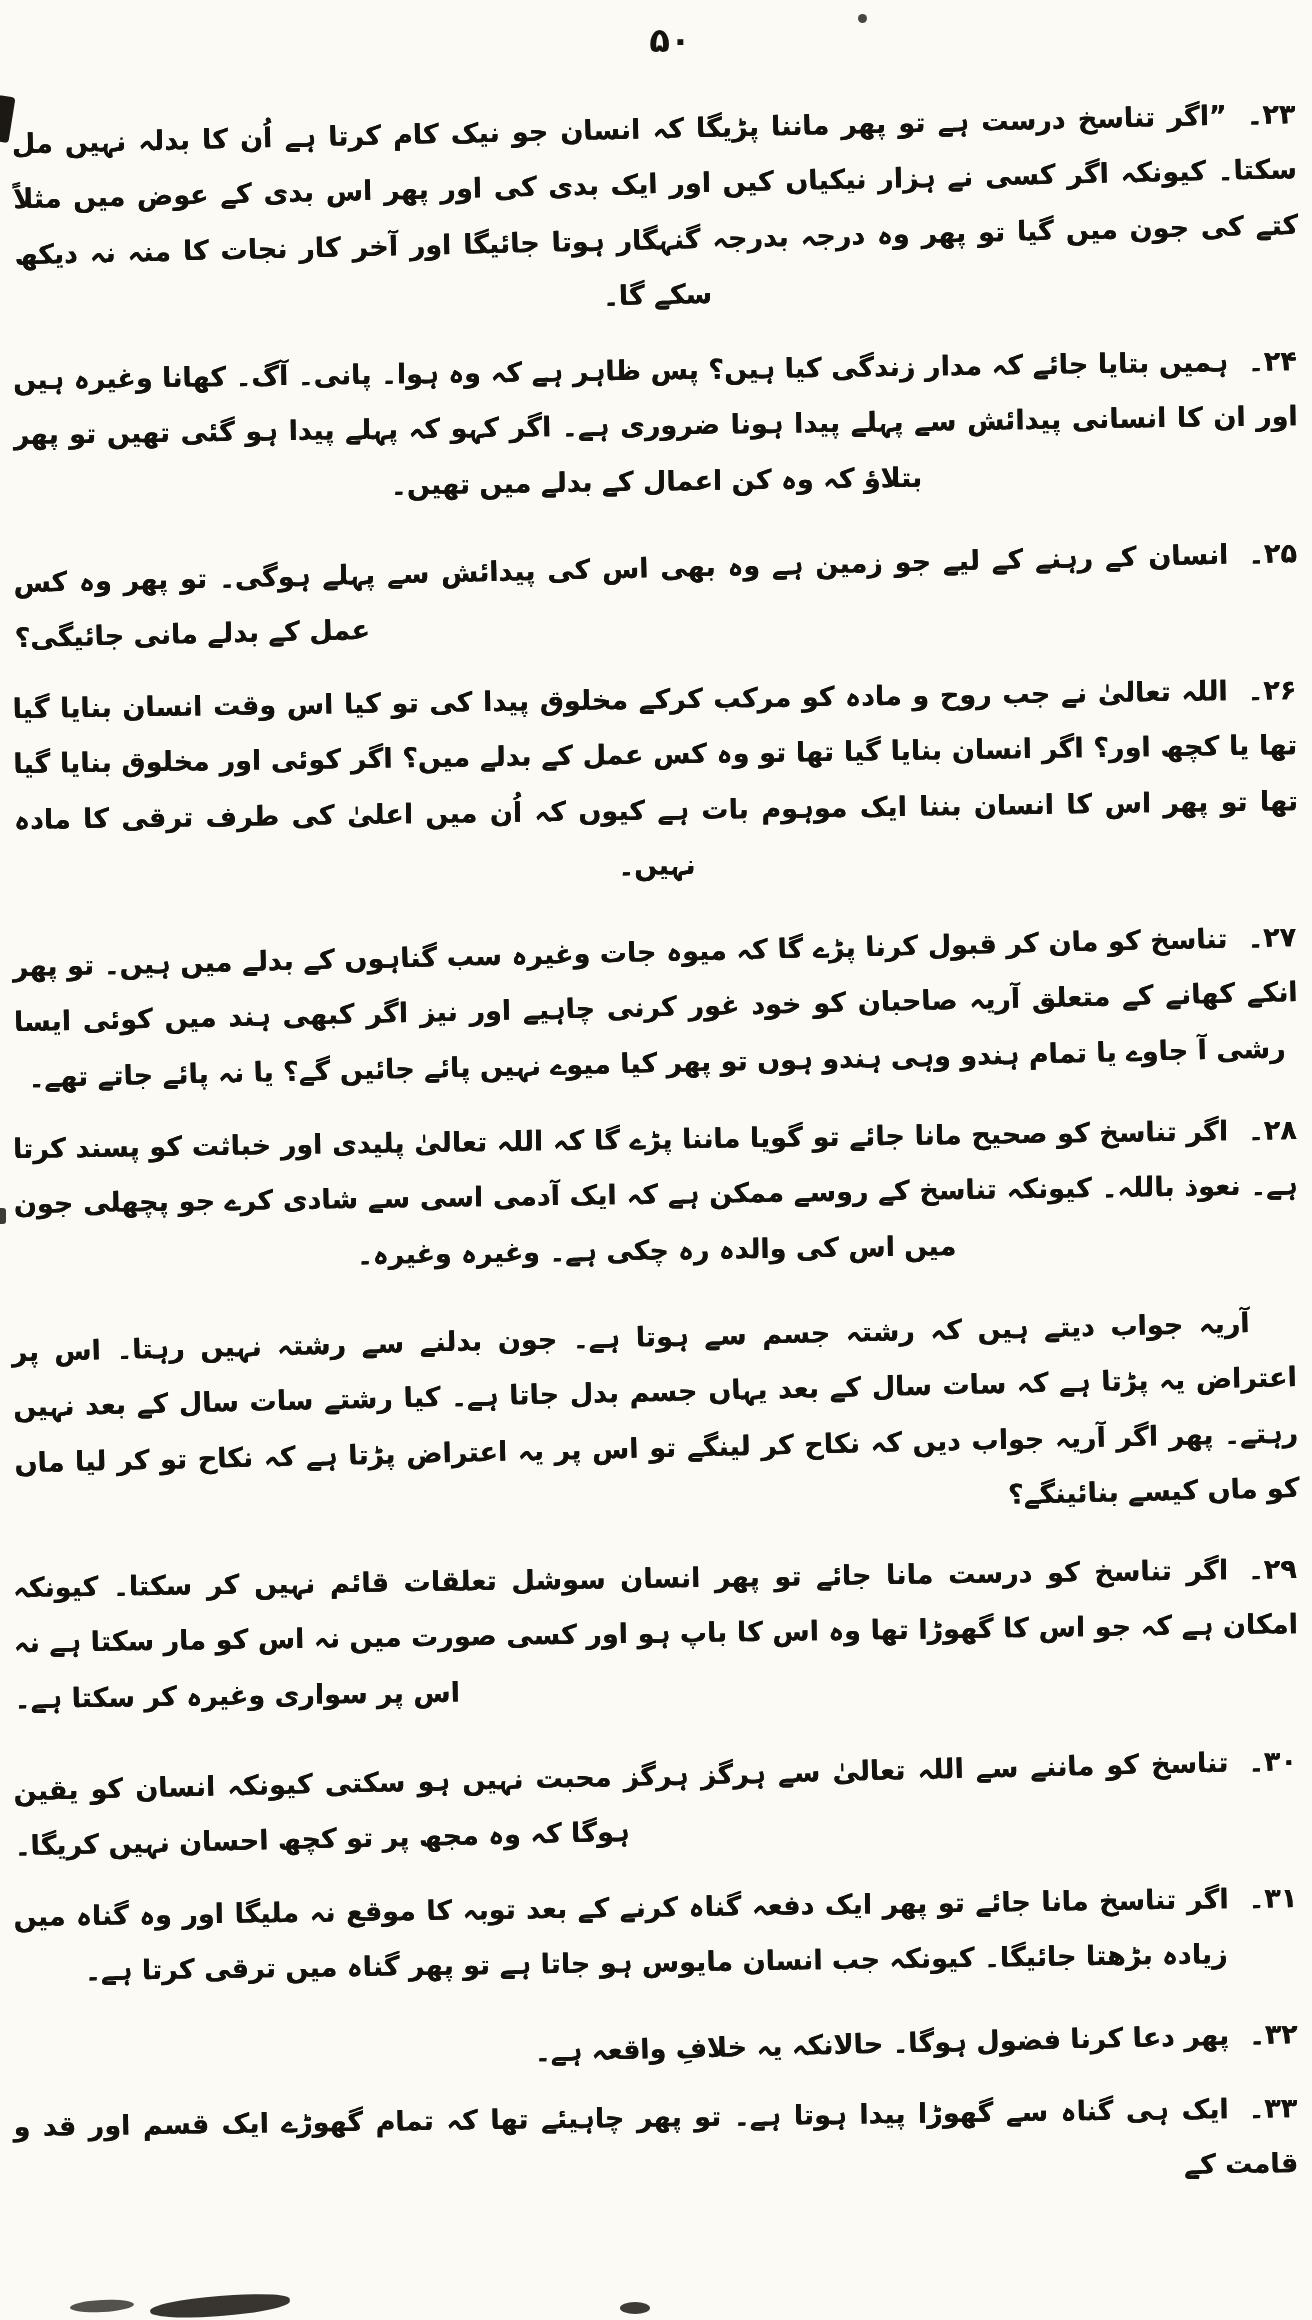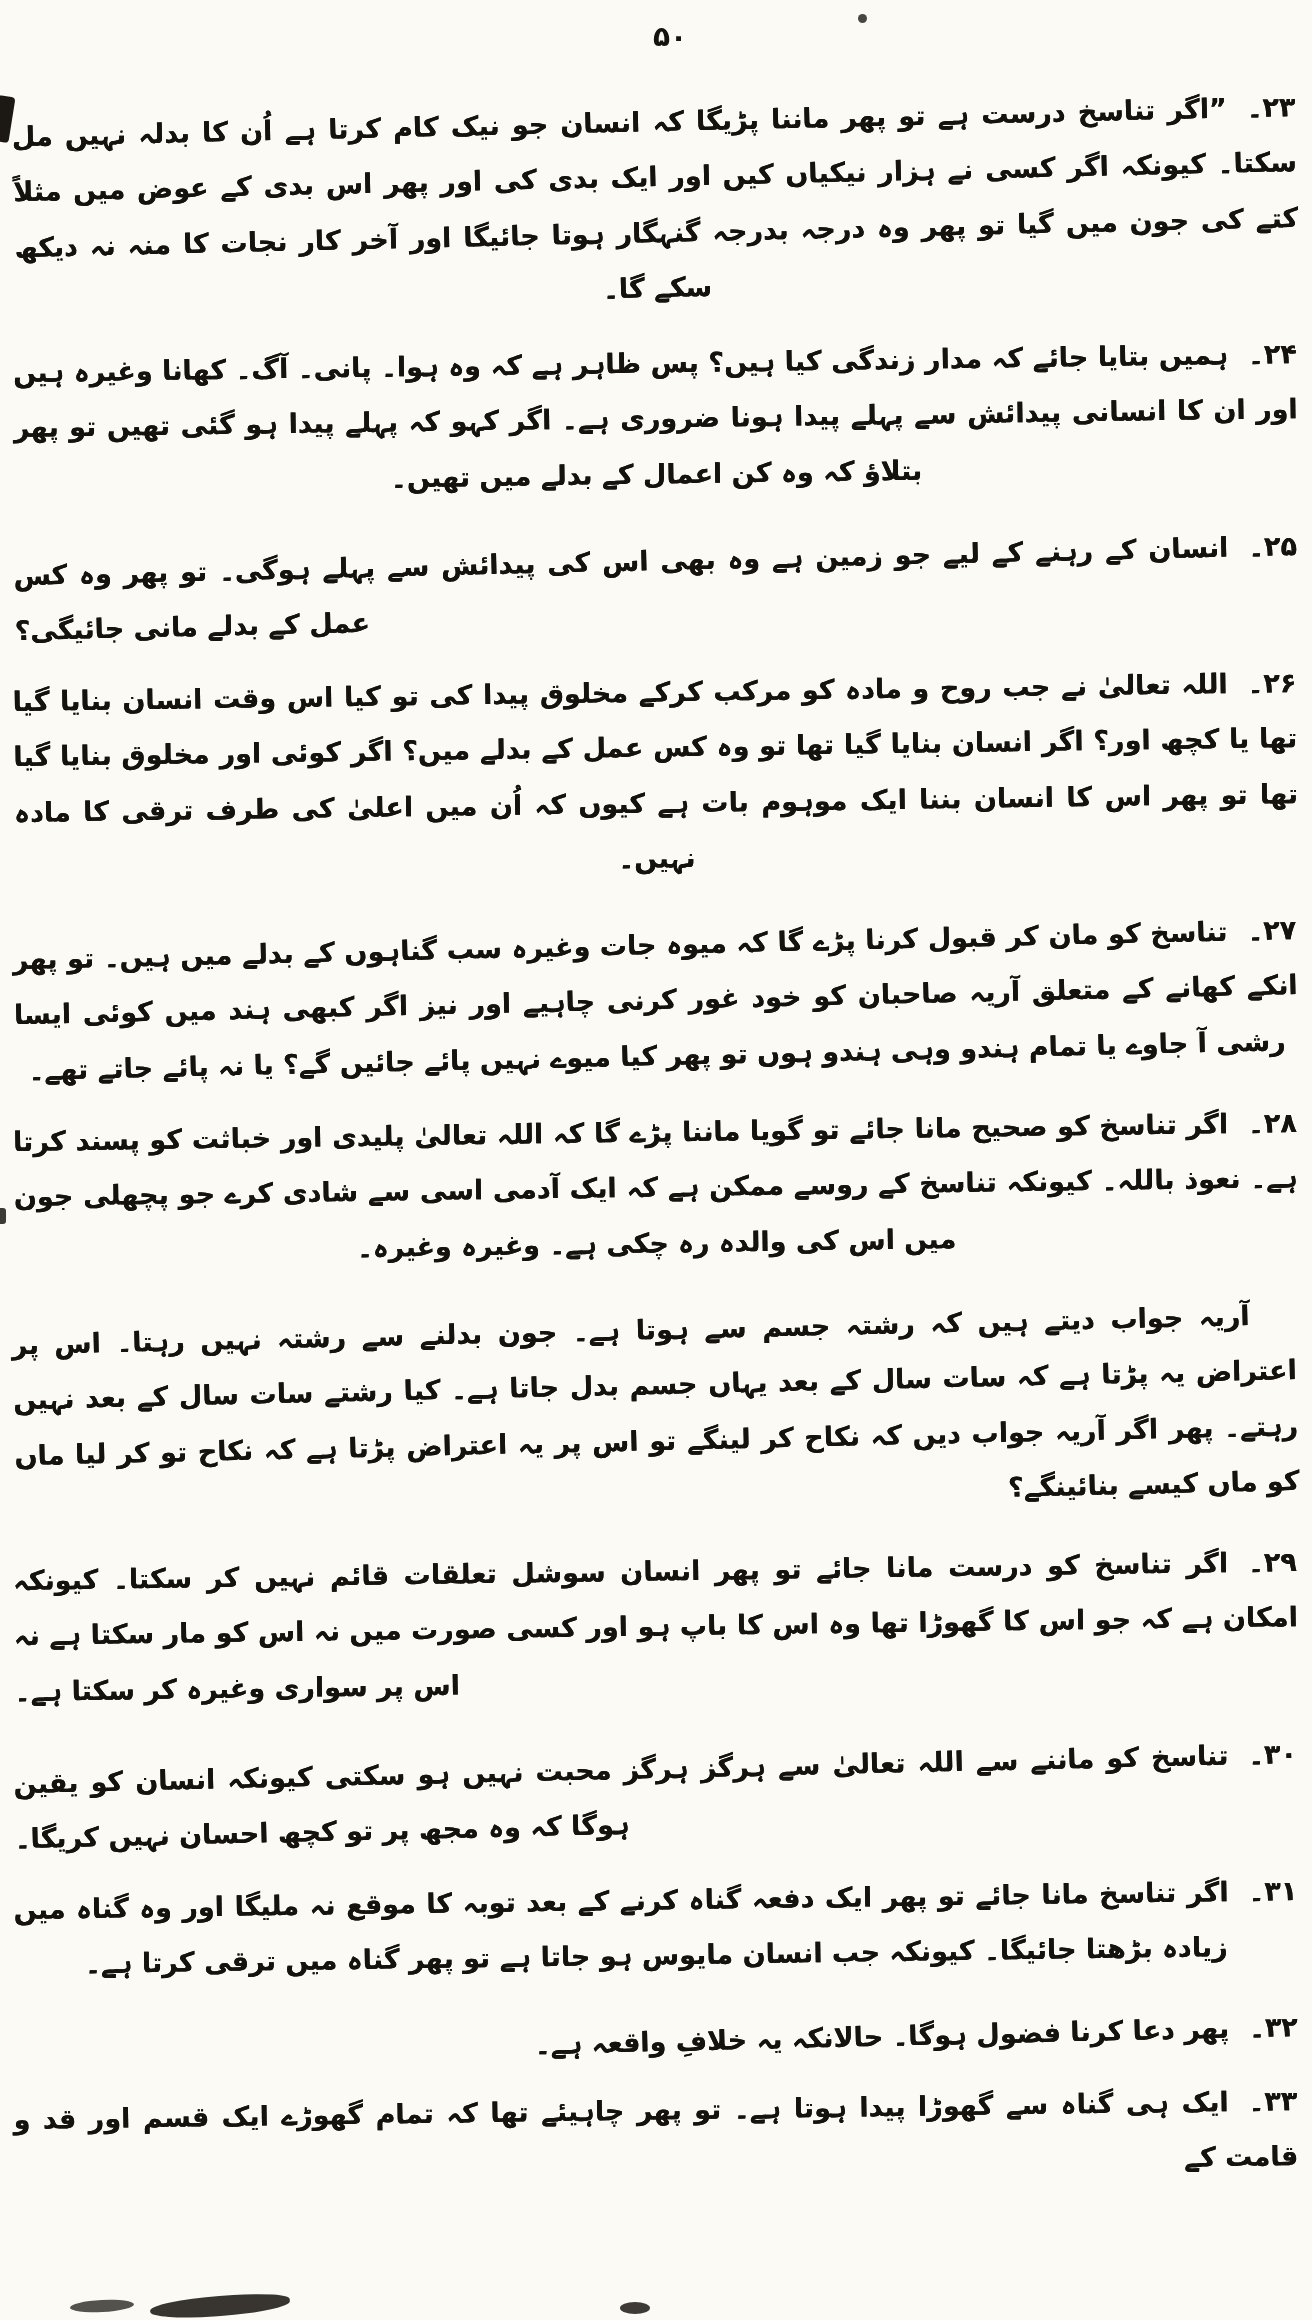--- a/index.html
+++ b/index.html
@@ -16,21 +16,21 @@
     font-family: "DejaVu Sans", sans-serif;
   }
   .page {
     position: absolute;
     inset: 0;
     padding: 14px 14px 0 14px;
     box-sizing: border-box;
   }
   .page-number {
     text-align: center;
-    font-size: 28px;
+    font-size: 34px;
     font-weight: bold;
     letter-spacing: 4px;
     margin: 6px 0 26px 0;
     transform: translateX(14px);
   }
   .content {
     direction: rtl;
   }
   .para {
     direction: rtl;

